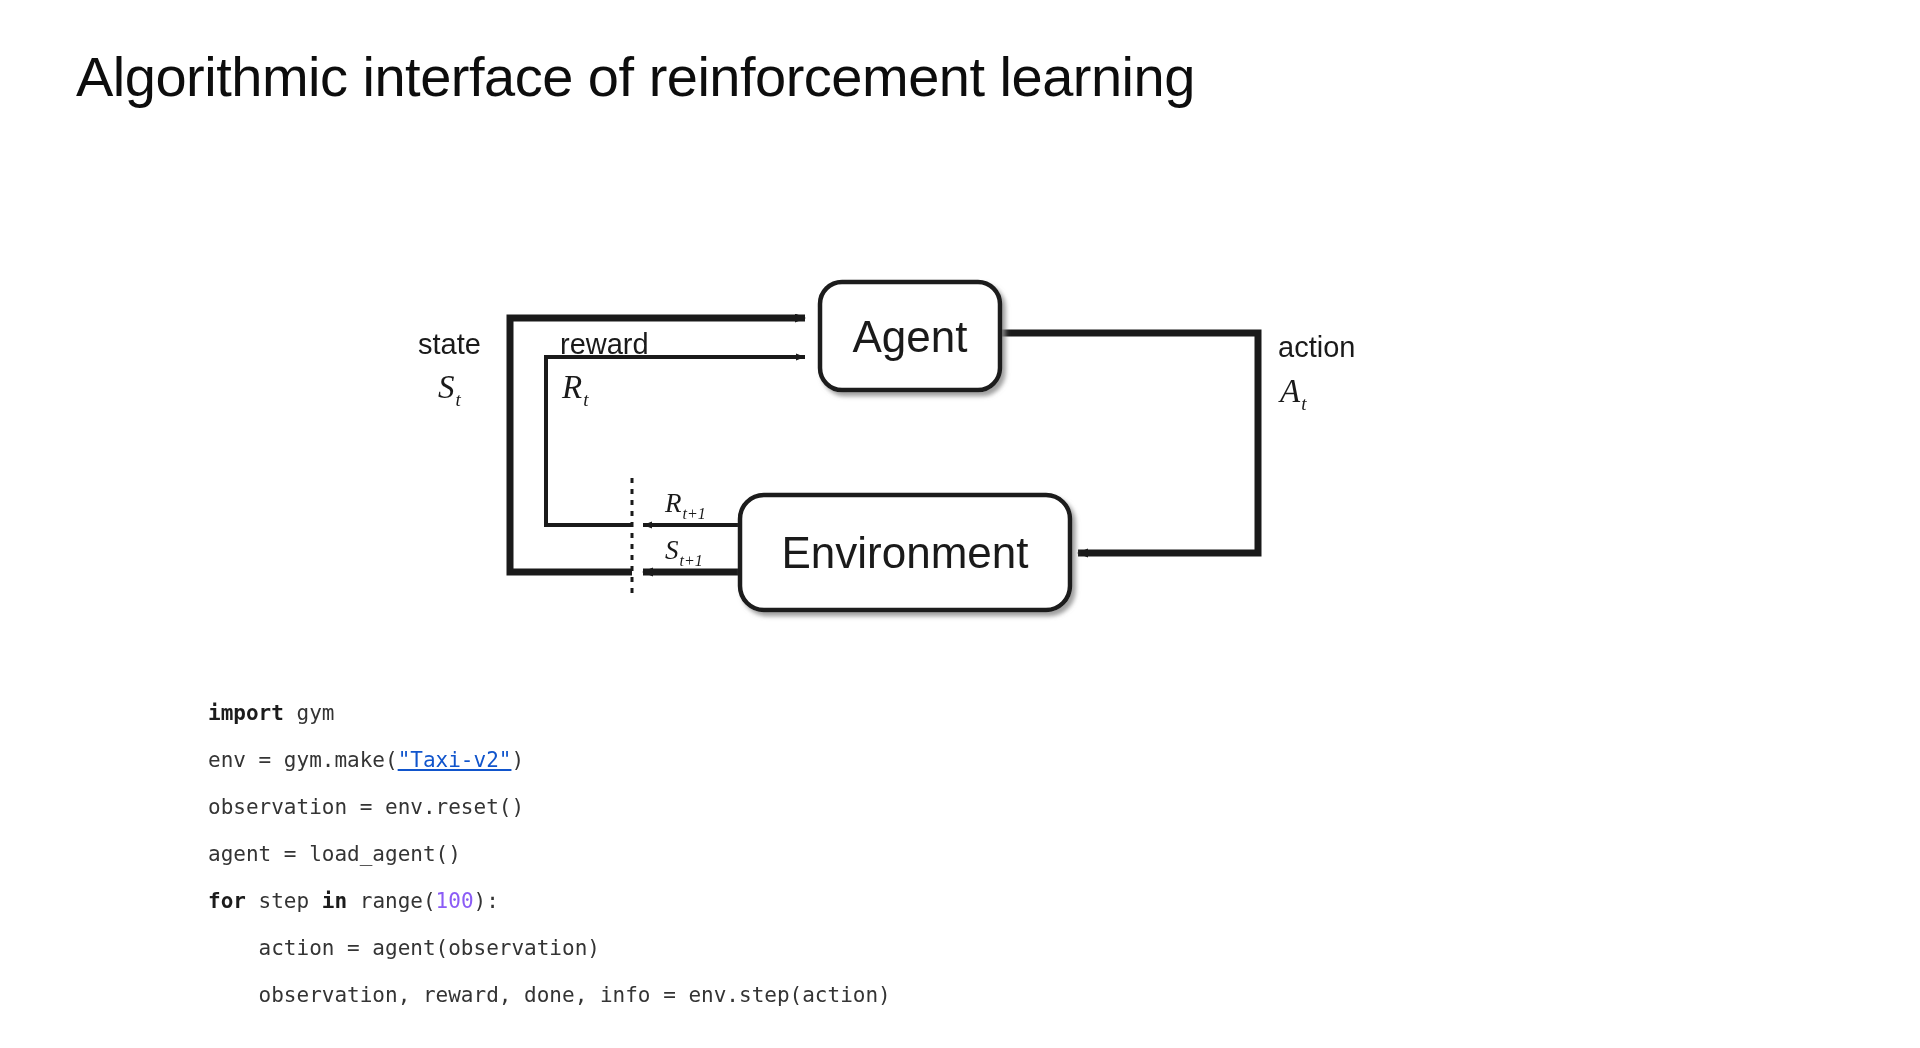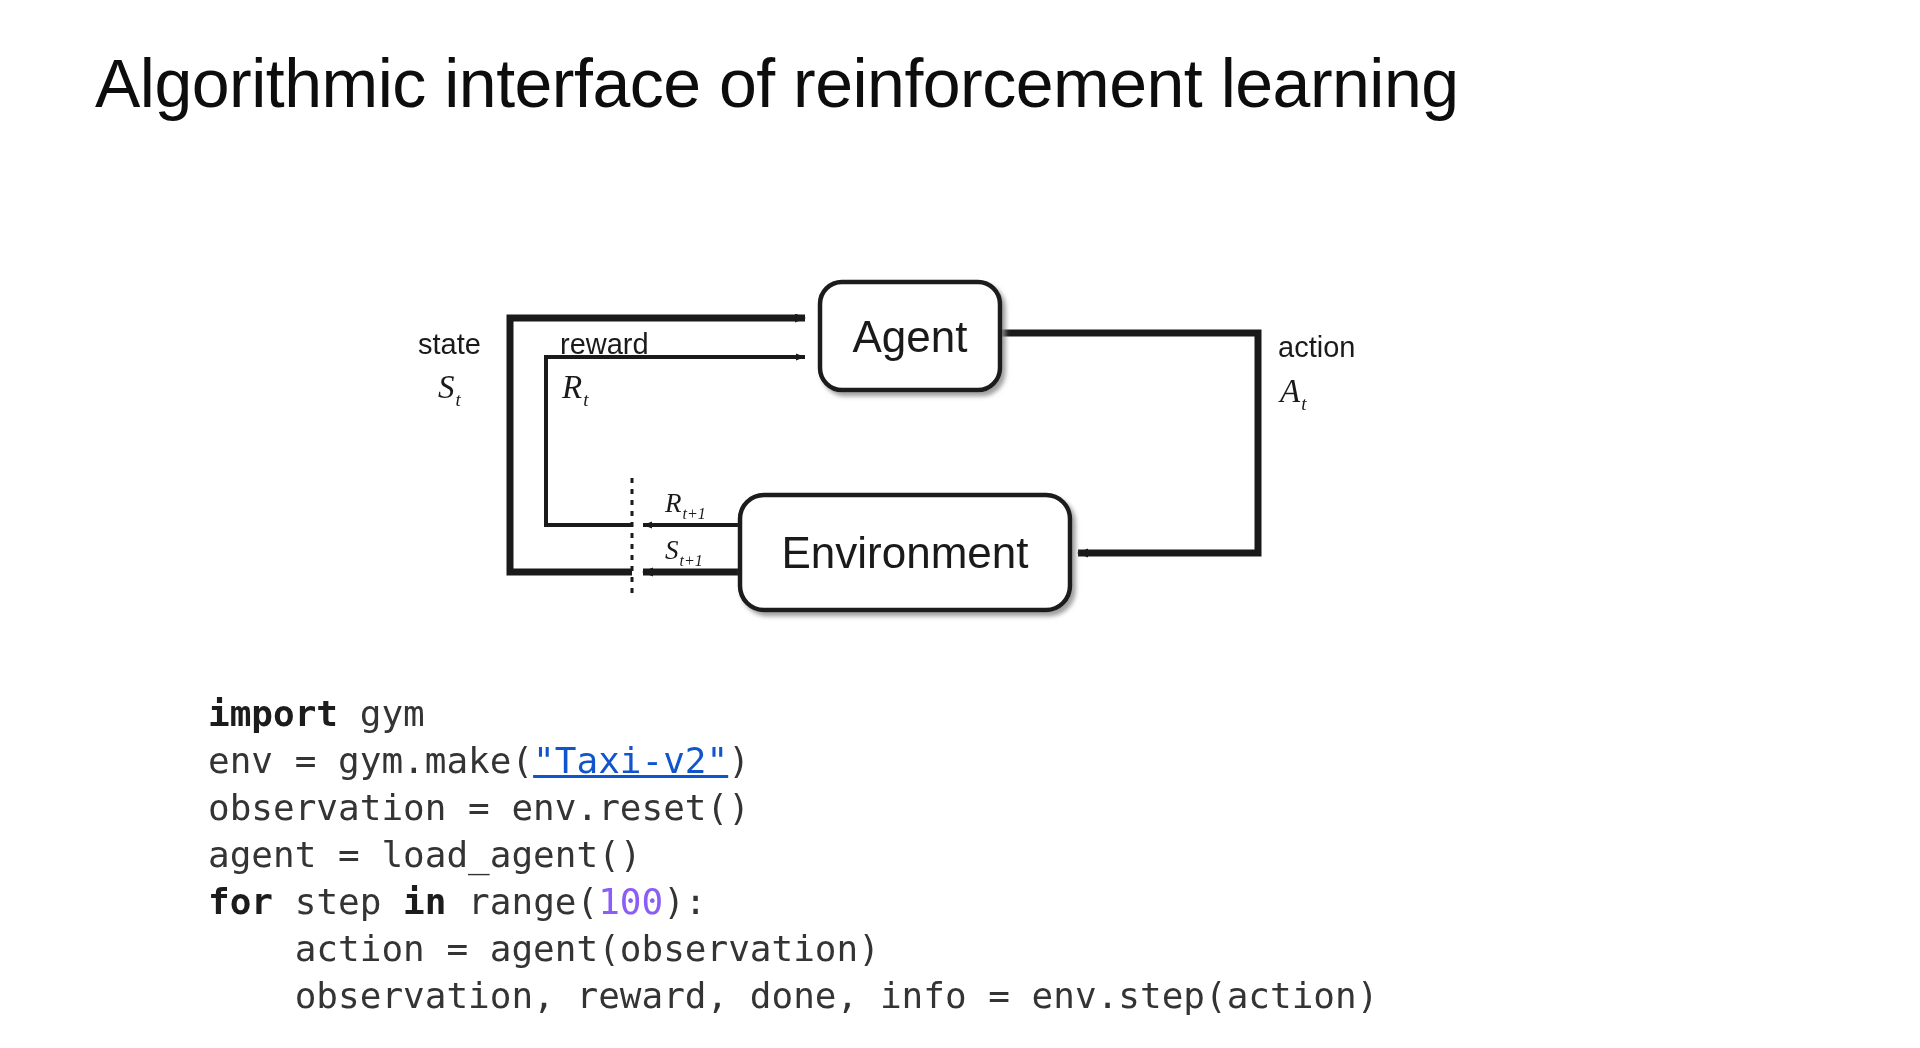--- a/index.html
+++ b/index.html
@@ -12,26 +12,26 @@
     height: 1048px;
     position: relative;
     overflow: hidden;
     font-family: "Liberation Sans", sans-serif;
     -webkit-font-smoothing: antialiased;
   }
 
   
   #slide-title {
     position: absolute;
-    left: 95px;
+    left: 76px;
     top: 48px;
     width: 1790px;
     font-family: "Liberation Sans", sans-serif;
     font-weight: 400;
-    font-size: 68px;
+    font-size: 56px;
     line-height: 1.05;
     color: #0d0d0d;
     letter-spacing: -0.5px;
     white-space: nowrap;
   }
 
   
   #rl-diagram {
     position: absolute;
     left: 400px;
@@ -77,21 +77,21 @@
     font-size: 16px;
     fill: #1a1a1a;
   }
 
   
   #code-block {
     position: absolute;
     left: 208px;
     top: 690px;
     font-family: "DejaVu Sans Mono", "Liberation Mono", monospace;
-    font-size: 36px;
+    font-size: 21px;
     line-height: 47px;
     color: #343434;
     white-space: pre;
   }
   #code-block .ln {
     white-space: pre;
     display: block;
   }
   .kw {
     font-weight: bold;

